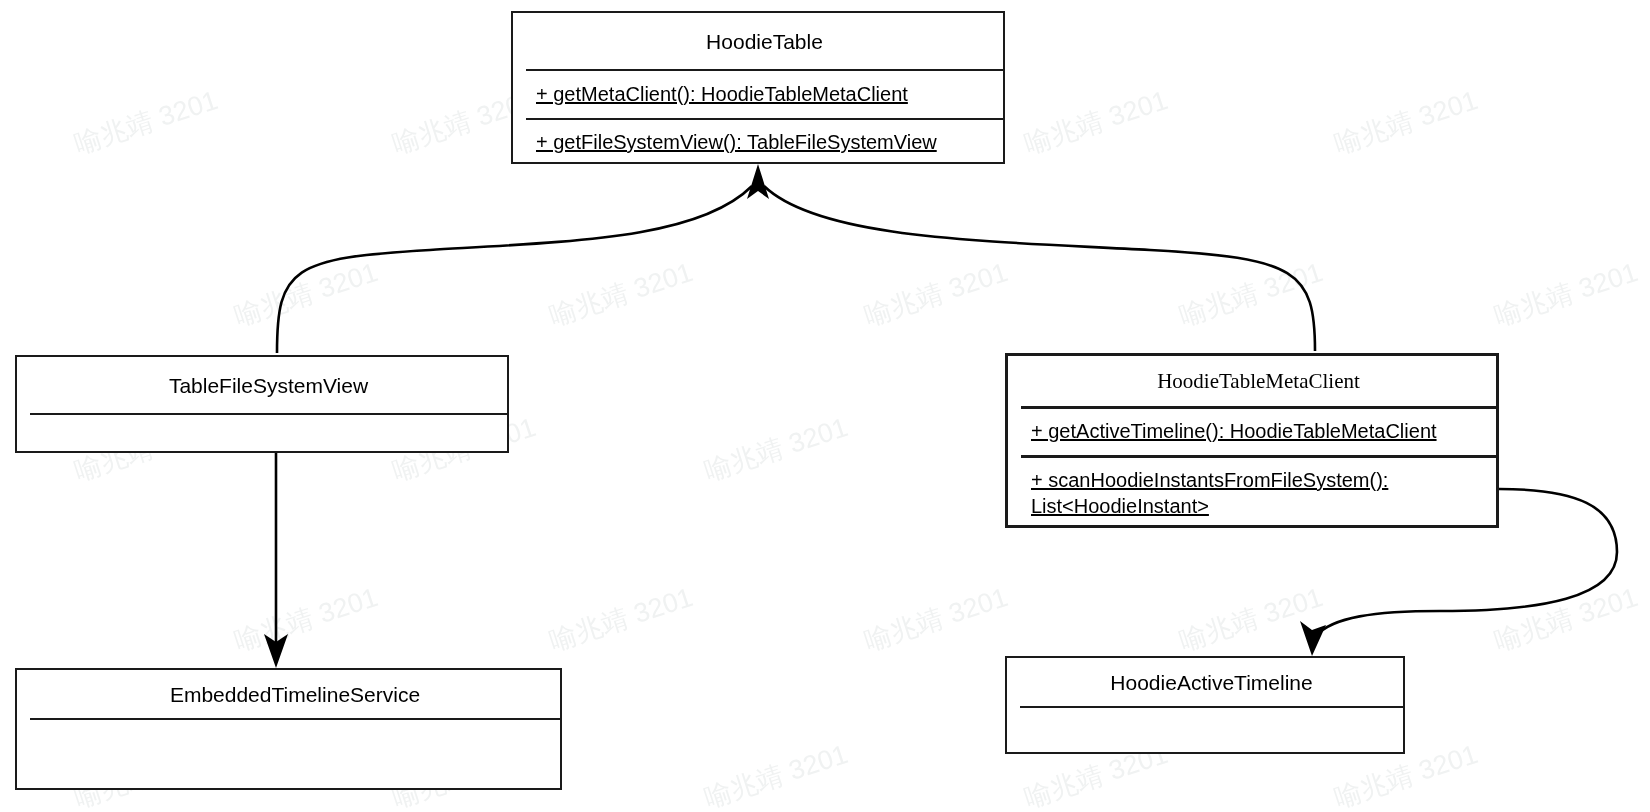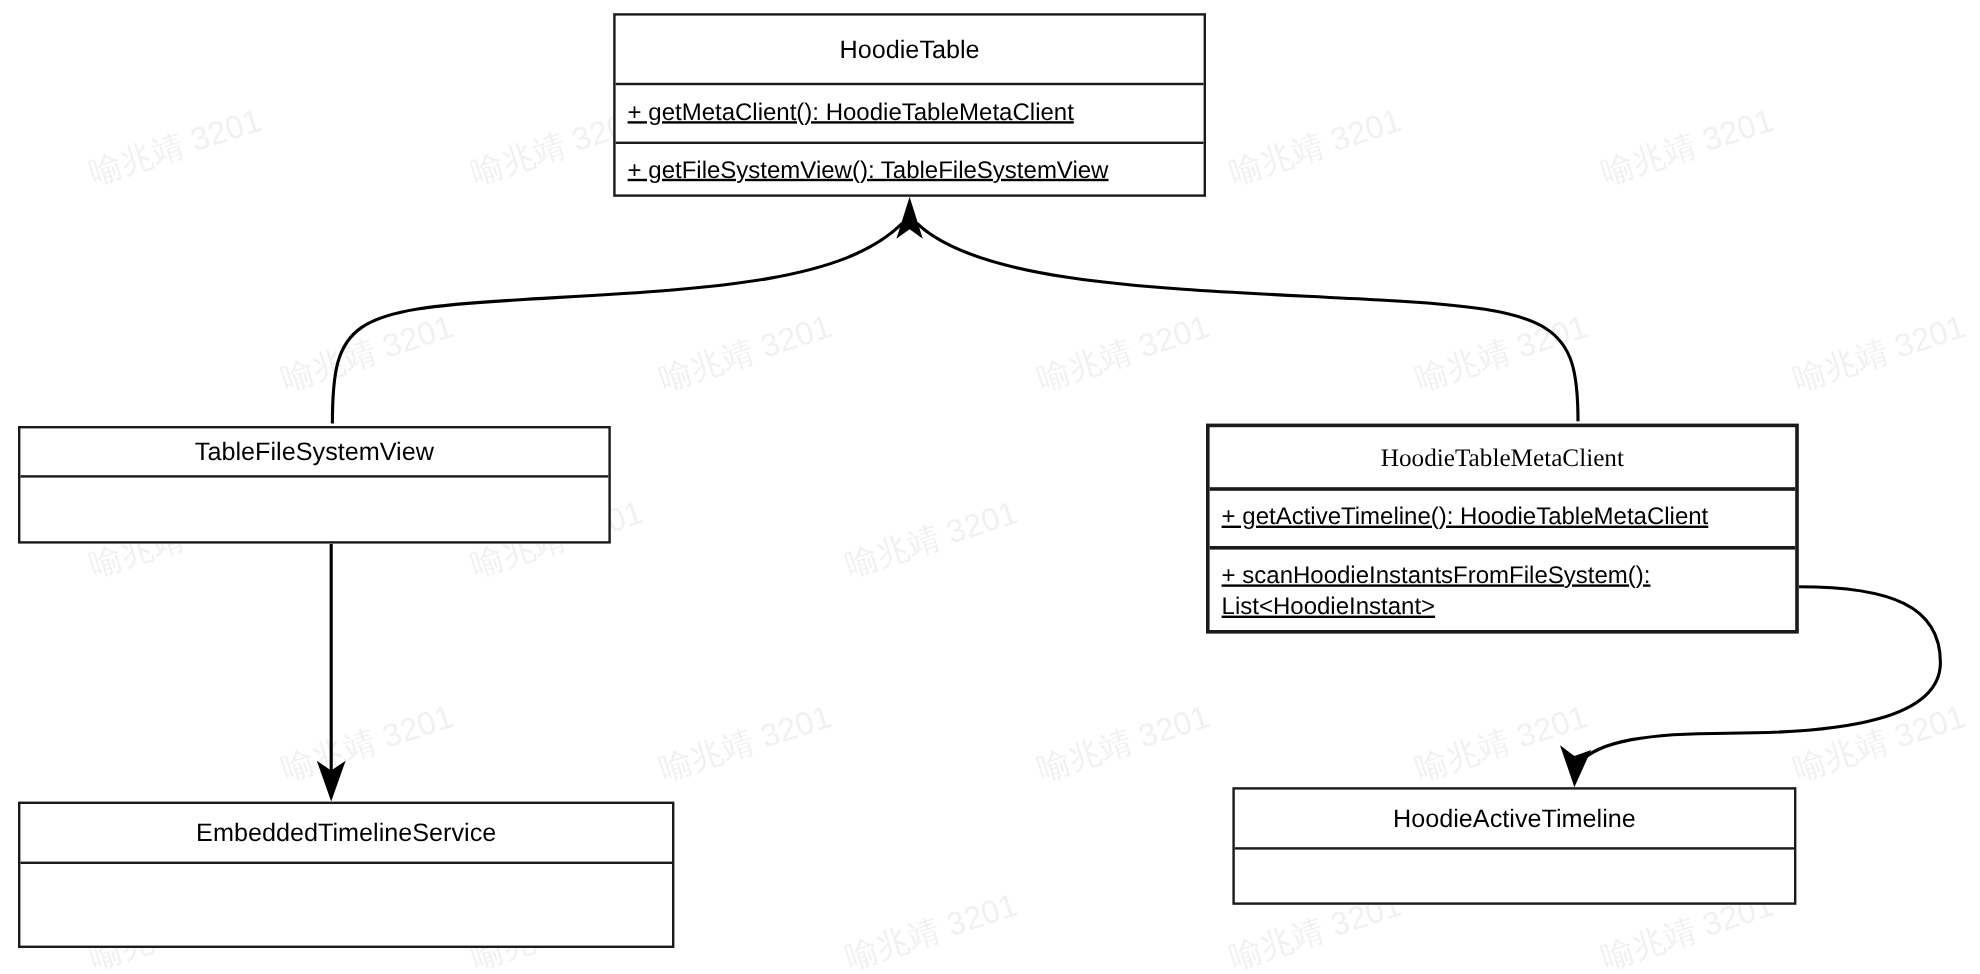--- a/index.html
+++ b/index.html
@@ -42,20 +42,21 @@
     z-index: 1;
     pointer-events: none;
   }
   
   .umlbox {
     position: absolute;
     box-sizing: border-box;
     background: #ffffff;
     border: 2px solid #1a1a1a;
     z-index: 2;
+    padding-left: 13px;
   }
   .umlbox.thick { border-width: 3px; }
   .cls-name {
     box-sizing: border-box;
     width: 100%;
     text-align: center;
     font-size: 21px;
     color: #000000;
     line-height: 1;
     display: flex;
@@ -82,33 +83,33 @@
   }
   .cls-compartment.empty { color: transparent; }
 
   
   #box-hoodietable        { left: 511px;  top: 11px;  width: 494px; height: 153px; }
   #box-hoodietable .cls-name        { height: 56px; }
   #box-hoodietable .m1              { height: 47px; }
   #box-hoodietable .m2              { height: 46px; }
 
   #box-tablefilesystemview { left: 15px;  top: 355px; width: 494px; height: 98px; }
-  #box-tablefilesystemview .cls-name { height: 39px; text-align: center; }
+  #box-tablefilesystemview .cls-name { height: 56px; text-align: center; }
   #box-tablefilesystemview .m1       { height: 46px; }
 
   #box-hoodietablemetaclient { left: 1005px; top: 353px; width: 494px; height: 175px; }
   #box-hoodietablemetaclient .cls-name { height: 50px; font-family: Liberation Serif, serif; }
   #box-hoodietablemetaclient .m1       { height: 46px; }
   #box-hoodietablemetaclient .m2       { height: 80px; align-items: flex-start; padding-top: 10px; }
 
   #box-embeddedtimelineservice { left: 15px;  top: 668px; width: 547px; height: 122px; }
   #box-embeddedtimelineservice .cls-name { height: 48px; }
   #box-embeddedtimelineservice .m1       { height: 68px; }
 
-  #box-hoodieactivetimeline { left: 1027px; top: 656px; width: 470px; height: 98px; }
+  #box-hoodieactivetimeline { left: 1005px; top: 656px; width: 400px; height: 98px; }
   #box-hoodieactivetimeline .cls-name { height: 48px; }
   #box-hoodieactivetimeline .m1       { height: 46px; }
 </style>
 </head>
 <body>
 
 <div id="canvas">
 
   <div class="wm-layer">
     <span class="wm" style="left:70px;  top:128px;">喻兆靖 3201</span>

